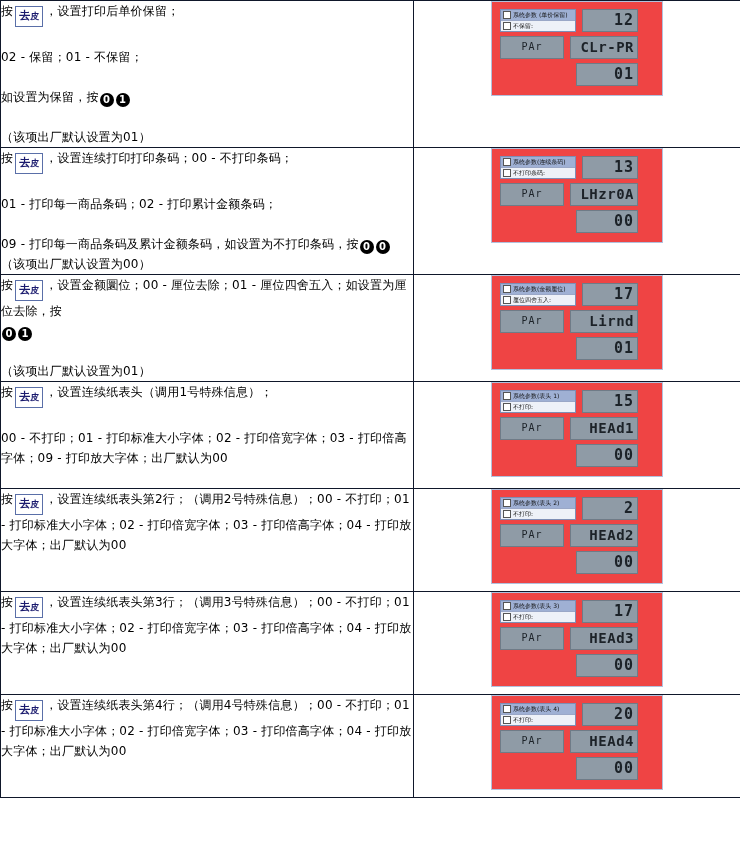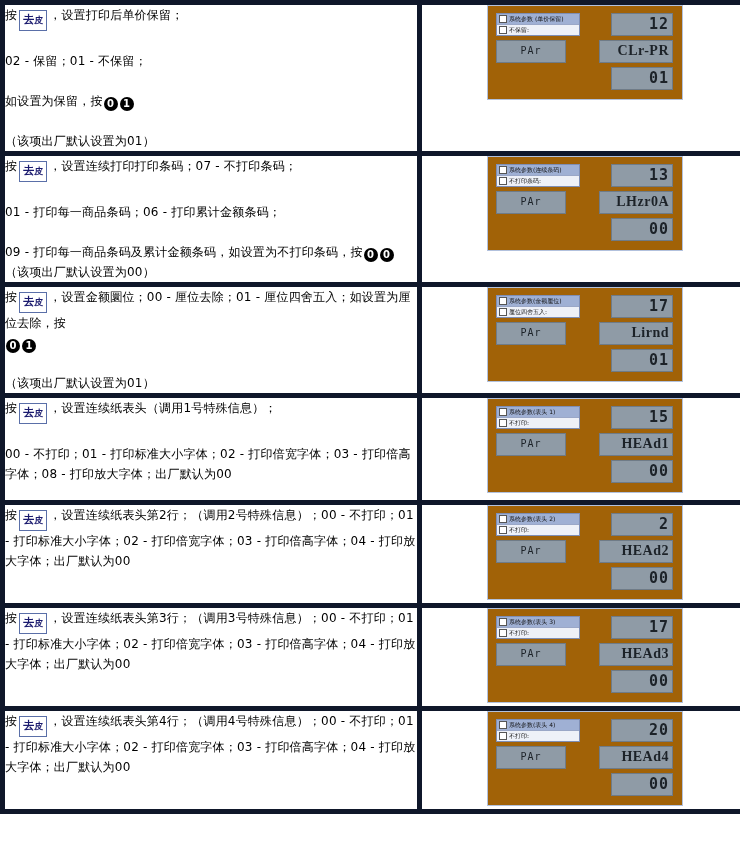--- a/index.html
+++ b/index.html
@@ -12,21 +12,21 @@
     font-family: "DejaVu Sans", "Liberation Sans", sans-serif;
     color: #000;
     -webkit-font-smoothing: none;
   }
   table.manual {
     width: 740px;
     border-collapse: collapse;
     table-layout: fixed;
   }
   table.manual td {
-    border: 5px solid #0f172a;
+    border: 1px solid #0f172a;
     vertical-align: top;
     padding: 0;
   }
   td.desc-cell {
     width: 412px;
     padding: 8px 6px 10px 2px;
   }
   td.panel-cell {
     width: 326px;
     padding: 8px 0 10px 0;
@@ -66,25 +66,25 @@
     font-size: 10px;
     line-height: 14px;
     text-align: center;
     vertical-align: -2px;
     margin: 0 1px;
     font-weight: bold;
   }
 
   
   .panel {
-    width: 196px;
+    width: 172px;
     margin: 0 auto 0 auto;
-    background: #a16207;
+    background: #ef4444;
     border: 1px solid #b2c1dd;
-    padding: 7px 9px 9px 8px;
+    padding: 7px 24px 9px 8px;
     box-sizing: border-box;
   }
   .panel-top {
     display: flex;
     justify-content: space-between;
     align-items: flex-start;
     gap: 6px;
   }
   .label-box {
     width: 84px;
@@ -130,21 +130,20 @@
     line-height: 18px;
     text-align: right;
     padding: 1px 3px 2px 3px;
     letter-spacing: 1px;
     font-weight: bold;
   }
   .lcd.wide {
     width: 74px;
     font-size: 14px;
     letter-spacing: 0.5px;
-    font-family: Liberation Serif, serif;
   }
   .panel-mid {
     display: flex;
     justify-content: space-between;
     align-items: center;
     margin-top: 4px;
     gap: 6px;
   }
   .lcd-left {
     width: 70px;
@@ -195,21 +194,21 @@
               <div class="lcd wide">CLr-PR</div>
             </div>
             <div class="panel-bot">
               <div class="lcd">01</div>
             </div>
           </div>
         </td>
       </tr>
       <tr style="height: 124px;">
         <td class="desc-cell">
-          <div class="desc-text"><span>按</span><span class="keycap"><span>去</span><span class="kc-small">皮</span></span><span>，设置连续打印打印条码；07 - 不打印条码；</span><br><br><span>01 - 打印每一商品条码；06 - 打印累计金额条码；</span><br><br><span>09 - 打印每一商品条码及累计金额条码，如设置为不打印条码，按</span><span class="numkey">0</span><span class="numkey">0</span><span>（该项出厂默认设置为00）</span></div>
+          <div class="desc-text"><span>按</span><span class="keycap"><span>去</span><span class="kc-small">皮</span></span><span>，设置连续打印打印条码；00 - 不打印条码；</span><br><br><span>01 - 打印每一商品条码；02 - 打印累计金额条码；</span><br><br><span>09 - 打印每一商品条码及累计金额条码，如设置为不打印条码，按</span><span class="numkey">0</span><span class="numkey">0</span><span>（该项出厂默认设置为00）</span></div>
         </td>
         <td class="panel-cell">
           <div class="panel">
             <div class="panel-top">
               <div class="label-box">
                 <div class="lb-row lb-head">
                   <span class="lb-mark"></span>
                   <span>系统参数(连续条码)</span>
                 </div>
                 <div class="lb-row">
@@ -253,21 +252,21 @@
               <div class="lcd wide">Lirnd</div>
             </div>
             <div class="panel-bot">
               <div class="lcd">01</div>
             </div>
           </div>
         </td>
       </tr>
       <tr style="height: 107px;">
         <td class="desc-cell">
-          <div class="desc-text"><span>按</span><span class="keycap"><span>去</span><span class="kc-small">皮</span></span><span>，设置连续纸表头（调用1号特殊信息）；</span><br><br><span>00 - 不打印；01 - 打印标准大小字体；02 - 打印倍宽字体；03 - 打印倍高字体；08 - 打印放大字体；出厂默认为00</span></div>
+          <div class="desc-text"><span>按</span><span class="keycap"><span>去</span><span class="kc-small">皮</span></span><span>，设置连续纸表头（调用1号特殊信息）；</span><br><br><span>00 - 不打印；01 - 打印标准大小字体；02 - 打印倍宽字体；03 - 打印倍高字体；09 - 打印放大字体；出厂默认为00</span></div>
         </td>
         <td class="panel-cell">
           <div class="panel">
             <div class="panel-top">
               <div class="label-box">
                 <div class="lb-row lb-head">
                   <span class="lb-mark"></span>
                   <span>系统参数(表头 1)</span>
                 </div>
                 <div class="lb-row">

